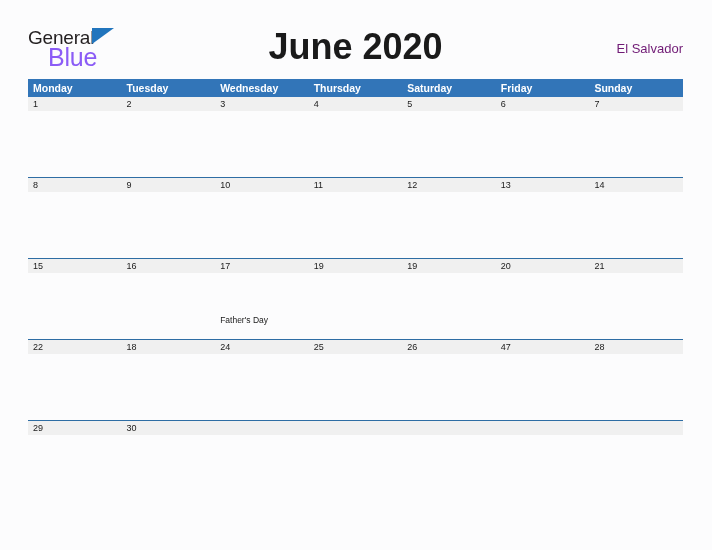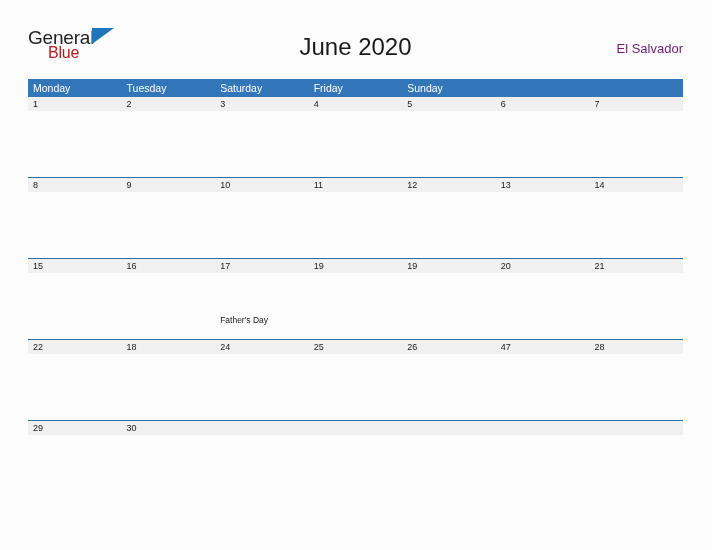--- a/index.html
+++ b/index.html
@@ -49,40 +49,40 @@
     font-size: 19px;
     letter-spacing: -0.2px;
     color: #231f20;
     line-height: 1;
     white-space: nowrap;
   }
   .logo-blue {
     position: absolute;
     left: 20px;
     top: 19px;
-    font-size: 16px;
+    font-size: 25px;
     letter-spacing: -0.2px;
-    color: #b91c1c;
+    color: #8b5cf6;
     line-height: 1;
     white-space: nowrap;
   }
   .logo-flag {
     position: absolute;
     left: 64px;
     top: 2px;
     width: 24px;
     height: 16px;
   }
 
   
   .cal-title {
     flex: 1 1 auto;
     text-align: center;
-    font-size: 24px;
-    font-weight: normal;
+    font-size: 36px;
+    font-weight: bold;
     color: #1a1a1a;
     line-height: 1;
     letter-spacing: 0px;
     margin: 0;
     padding-bottom: 2px;
   }
 
   
   .cal-region {
     flex: 0 0 auto;
@@ -110,20 +110,21 @@
   }
   .dow-cell {
     width: 93.57px;
     flex: 0 0 93.57px;
     color: #ffffff;
     font-size: 10.5px;
     line-height: 18px;
     padding-left: 5px;
     white-space: nowrap;
     overflow: hidden;
+    font-weight: bold;
   }
 
   .week-row {
     width: 100%;
     border-top: 1.5px solid #2e6da4;
   }
   .week-row:first-of-type {
     border-top: none;
   }
   .week-row.first-week {
@@ -192,20 +193,22 @@
 
     <div class="cal-region">El Salvador</div>
 
   </div>
 
   <div class="cal-table">
 
     <div class="dow-row">
       <div class="dow-cell">Monday</div>
       <div class="dow-cell">Tuesday</div>
+      <div class="dow-cell">Wednesday</div>
+      <div class="dow-cell">Thursday</div>
       <div class="dow-cell">Saturday</div>
       <div class="dow-cell">Friday</div>
       <div class="dow-cell">Sunday</div>
     </div>
 
     <div class="week-row first-week">
       <div class="date-strip">
         <div class="date-cell">1</div>
         <div class="date-cell">2</div>
         <div class="date-cell">3</div>

